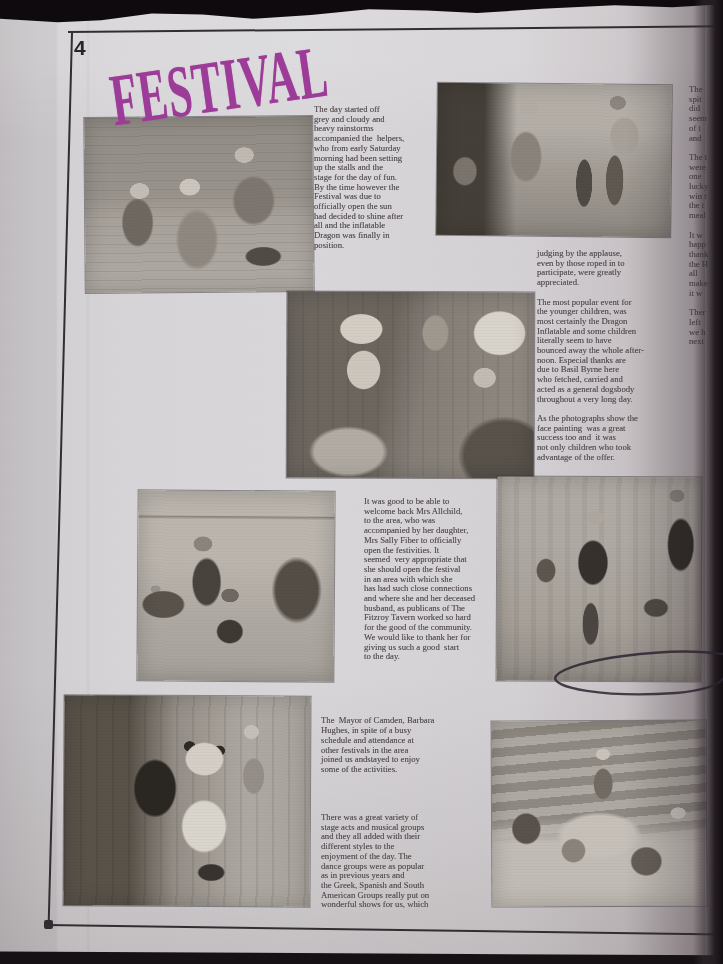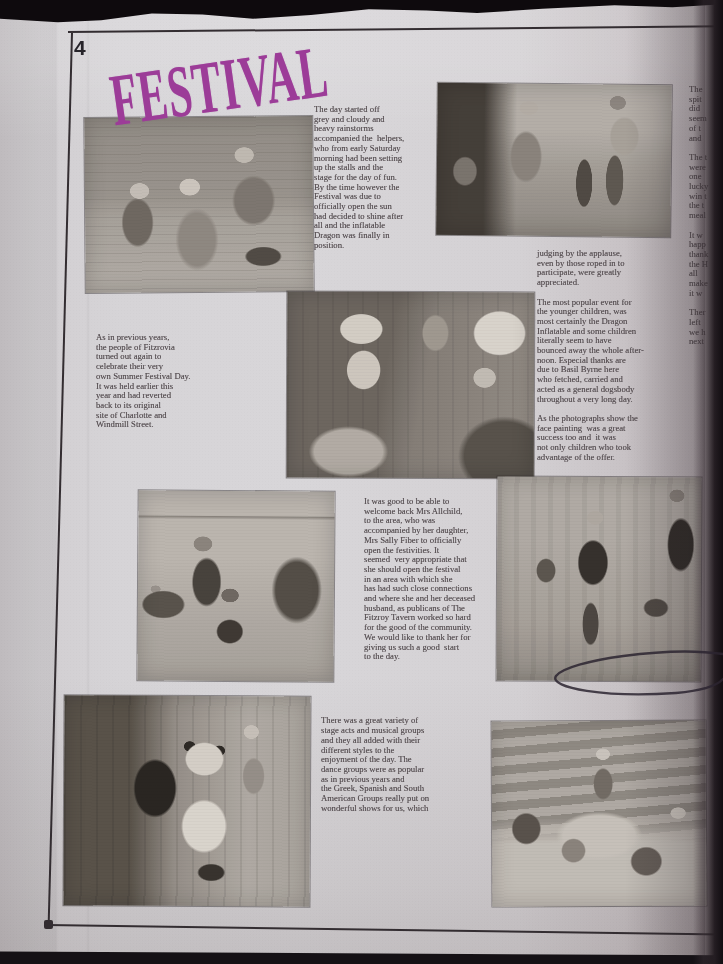--- a/index.html
+++ b/index.html
@@ -178,48 +178,44 @@
 due to Basil Byrne here
 who fetched, carried and
 acted as a general dogsbody
 throughout a very long day.
 
 As the photographs show the
 face painting  was a great
 success too and  it was
 not only children who took
 advantage of the offer.</div>
-  <div class="tw t-previous">As in previous years,
-the people of Fitzrovia
-turned out again to
-celebrate their very
-own Summer Festival Day.
-It was held earlier this
-year and had reverted
-back to its original
-site of Charlotte and
-Windmill Street.</div>
   <div class="tw t-allchild">It was good to be able to
 welcome back Mrs Allchild,
 to the area, who was
 accompanied by her daughter,
 Mrs Sally Fiber to officially
 open the festivities. It
 seemed  very appropriate that
 she should open the festival
 in an area with which she
 has had such close connections
 and where she and her deceased
 husband, as publicans of The
 Fitzroy Tavern worked so hard
 for the good of the community.
 We would like to thank her for
 giving us such a good  start
 to the day.</div>
   <div class="tw t-mayor">
+    <p>The  Mayor of Camden, Barbara
+Hughes, in spite of a busy
+schedule and attendance at
+other festivals in the area
+joined us andstayed to enjoy
+some of the activities.</p>
     <p>There was a great variety of
 stage acts and musical groups
 and they all added with their
 different styles to the
 enjoyment of the day. The
 dance groups were as popular
 as in previous years and
 the Greek, Spanish and South
 American Groups really put on
 wonderful shows for us, which</p>

